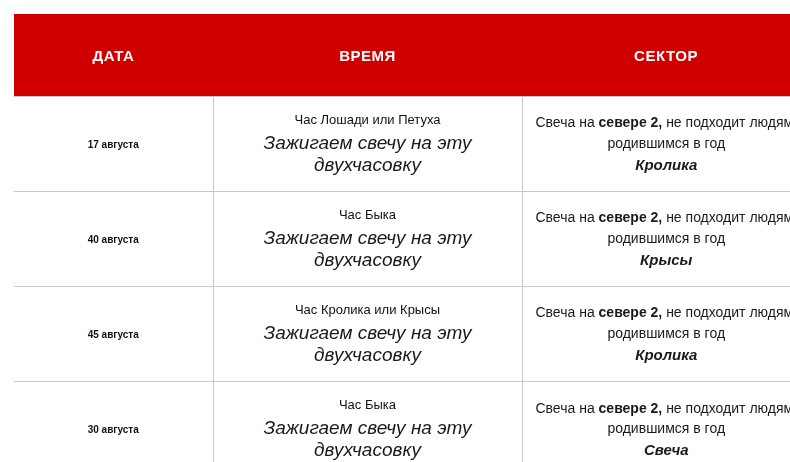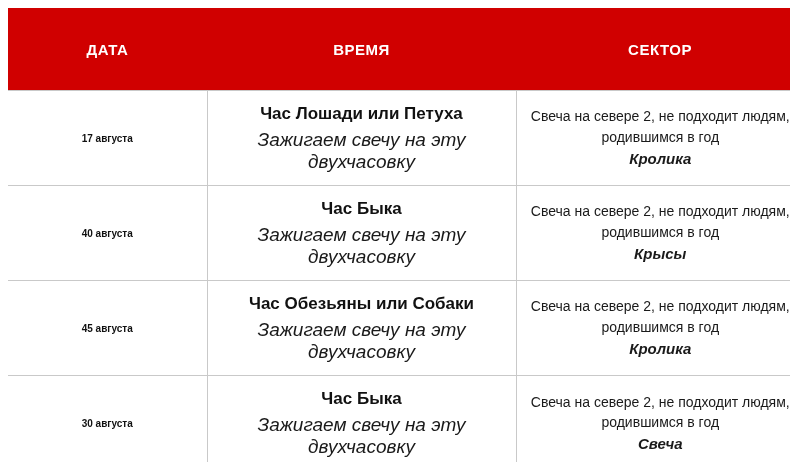--- a/index.html
+++ b/index.html
@@ -11,21 +11,21 @@
     width: 790px;
     height: 462px;
     font-family: "Liberation Sans", sans-serif;
     color: #1a1a1a;
     overflow: hidden;
   }
   .table-wrap {
     width: 662px;
     height: 462px;
     box-sizing: border-box;
-    padding: 8px;
+    padding: 14px;
   }
   table.schedule {
     width: 790px;
     border-collapse: collapse;
     table-layout: fixed;
   }
   table.schedule thead th {
     background: #d00000;
     color: #ffffff;
     font-size: 15px;
@@ -62,37 +62,37 @@
   }
   table.schedule tbody tr:last-child td {
     border-bottom: none;
   }
   .date-cell {
     font-size: 10px;
     font-weight: bold;
     color: #111111;
   }
   .time-title {
-    font-size: 17px;
-    font-weight: bold;
+    font-size: 13px;
+    font-weight: normal;
     color: #111111;
     margin-bottom: 5px;
   }
   .time-sub {
     font-size: 19px;
     font-style: italic;
     color: #1a1a1a;
   }
   .sector-cell {
     font-size: 14px;
     line-height: 1.45;
     color: #1a1a1a;
   }
   .sector-cell b {
-    font-weight: normal;
+    font-weight: bold;
   }
   .sector-animal {
     display: block;
     font-weight: bold;
     font-style: italic;
     font-size: 15px;
     margin-top: 1px;
     text-align: center;
   }
 </style>
@@ -127,21 +127,21 @@
           <div class="time-sub">Зажигаем свечу на эту двухчасовку</div>
         </td>
         <td class="sector-cell">
           <span>Свеча на </span><b>севере 2,</b><span> не подходит людям, родившимся в год</span>
           <span class="sector-animal">Крысы</span>
         </td>
       </tr>
       <tr>
         <td class="date-cell">45 августа</td>
         <td>
-          <div class="time-title">Час Обезьяны или Собаки</div>
+          <div class="time-title">Час Кролика или Крысы</div>
           <div class="time-sub">Зажигаем свечу на эту двухчасовку</div>
         </td>
         <td class="sector-cell">
           <span>Свеча на </span><b>севере 2,</b><span> не подходит людям, родившимся в год</span>
           <span class="sector-animal">Кролика</span>
         </td>
       </tr>
       <tr>
         <td class="date-cell">30 августа</td>
         <td>

